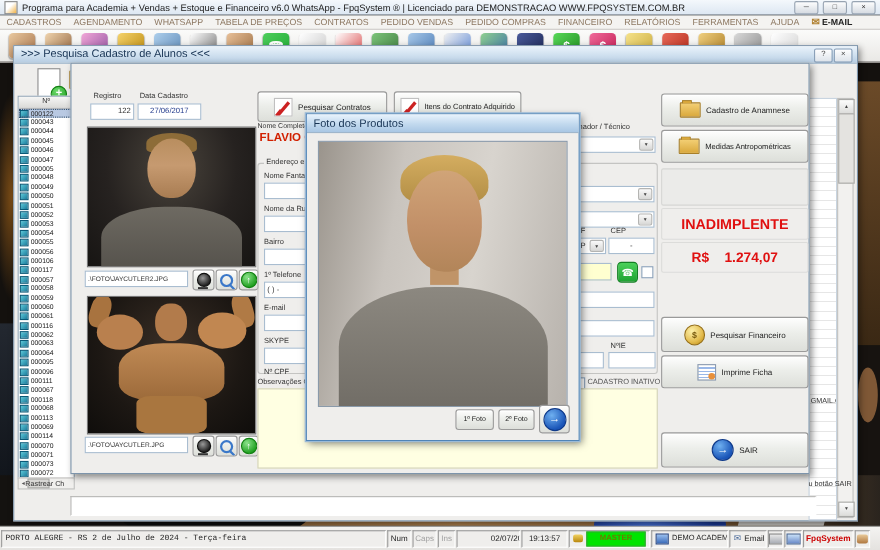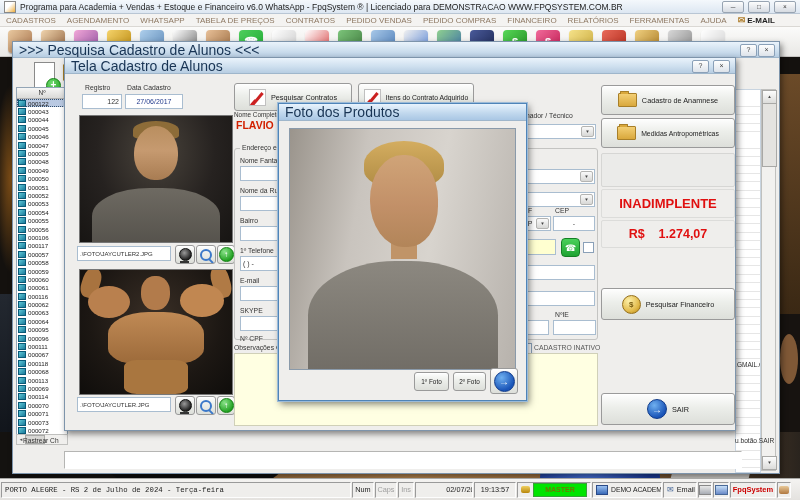--- a/index.html
+++ b/index.html
@@ -36,21 +36,21 @@
   .dumb{position:absolute;left:540px;bottom:-30px;width:120px;height:62px;border-radius:50%;
     background:radial-gradient(circle at 40% 35%,#4a76e0,#1a3a9a 75%);}
   .wmach{position:absolute;right:48px;bottom:0;width:78px;height:26px;background:#cfccc7;transform:skewX(-14deg);}
   .rwall{position:absolute;right:0;top:60px;width:24px;height:240px;background:linear-gradient(180deg,#6b4a28,#3a2814);}
   .rdark{position:absolute;right:0;top:300px;width:24px;height:160px;background:#171310;}
   .rflesh{position:absolute;right:2px;top:320px;width:18px;height:50px;border-radius:50%;background:#9a6a40;opacity:.8;}
   
   .win{position:absolute;background:#efeeec;border:1px solid #7d94ab;box-shadow:2px 3px 6px rgba(0,0,0,.45);}
   .tbar{height:15px;background:linear-gradient(180deg,#eaf3fb,#cfe0ef 55%,#b7cde2);
     border-bottom:1px solid #9fb6cb;display:flex;align-items:center;padding:0 6px;gap:4px;position:relative;}
-  .tbar .ttxt{font-size:14px;color:#183454;white-space:nowrap;}
+  .tbar .ttxt{font-size:10px;color:#183454;white-space:nowrap;}
   .tb-btn{position:absolute;top:2px;width:15px;height:11px;border:1px solid #8aa0b8;border-radius:2px;
     background:linear-gradient(#fefefe,#dde3ea);font-size:7px;line-height:9.5px;text-align:center;color:#444;}
   
   .btn3d{position:absolute;background:linear-gradient(180deg,#fefefe,#eceeea 45%,#dddfda);
     border:1px solid #9a9a9a;border-radius:3px;box-shadow:inset 0 1px 0 #fff;
     display:flex;align-items:center;justify-content:center;gap:5px;font-size:7.3px;color:#222;
     white-space:nowrap;overflow:hidden;}
   .fld{position:absolute;background:#fff;border:1px solid #a9bdd0;font-size:7px;color:#333;
     display:flex;align-items:center;padding:0 2px;overflow:hidden;white-space:nowrap;box-sizing:border-box;}
   .lbl{position:absolute;font-size:6.8px;color:#333;white-space:nowrap;}
@@ -429,25 +429,20 @@
       <span class="vthumb"></span>
       <span class="varr" style="bottom:0;">▼</span>
     </div>
 
     <span class="lbl" style="left:10px;top:395px;font-size:6.6px;">Rastrear Ch</span>
     <span class="lbl" style="left:722px;top:395px;font-size:6.6px;">u botão SAIR</span>
     <div style="position:absolute;left:51px;top:409px;width:676px;height:16px;background:#fff;border:1px solid #b5b5b3;border-right-color:#fff;border-bottom-color:#fff;"></div>
   </div>
 
   <div class="win" style="left:64px;top:57px;width:670px;height:372px;z-index:3;">
-    <div class="tbar">
-      <span class="ttxt">Tela Cadastro de Alunos</span>
-      <span class="tb-btn" style="right:26px;">?</span>
-      <span class="tb-btn" style="right:5px;">×</span>
-    </div>
 
     <span class="lbl" style="left:20px;top:26px;">Registro</span>
     <div class="fld" style="left:17px;top:36px;width:40px;height:15px;justify-content:flex-end;">122</div>
     <span class="lbl" style="left:62px;top:26px;">Data Cadastro</span>
     <div class="fld" style="left:60px;top:36px;width:58px;height:15px;justify-content:center;color:#223a8c;">27/06/2017</div>
 
     <div class="photo p1" style="left:14px;top:57px;width:152px;height:126px;">
       <div class="hair"></div>
       <div class="head"></div>
       <div class="torso"></div>
@@ -556,20 +551,24 @@
       <span class="folder"></span>
       <span>Medidas Antropométricas</span>
     </div>
     <div class="statbox" style="left:536px;top:95px;width:132px;height:32px;background:#ebebe9;border-color:#d6d6d4;"></div>
     <div class="statbox" style="left:536px;top:131px;width:132px;height:27px;font-size:13px;color:#e01010;">INADIMPLENTE</div>
     <div class="statbox" style="left:536px;top:162px;width:132px;height:26px;font-size:12.5px;color:#e01010;white-space:pre;">R$    1.274,07</div>
     <div class="btn3d" style="left:536px;top:230px;width:132px;height:30px;">
       <span class="coin"></span>
       <span>Pesquisar Financeiro</span>
     </div>
+    <div class="btn3d" style="left:536px;top:265px;width:132px;height:28px;">
+      <span class="printico"></span>
+      <span>Imprime Ficha</span>
+    </div>
     <div class="btn3d" style="left:536px;top:335px;width:132px;height:30px;">
       <span class="bluearrow"></span>
       <span>SAIR</span>
     </div>
   </div>
 
   <div class="dialog" style="left:278px;top:103px;width:247px;height:296px;z-index:4;text-align:center;">
     <div class="tbar">
       <span class="ttxt">Foto dos Produtos</span>
     </div>

